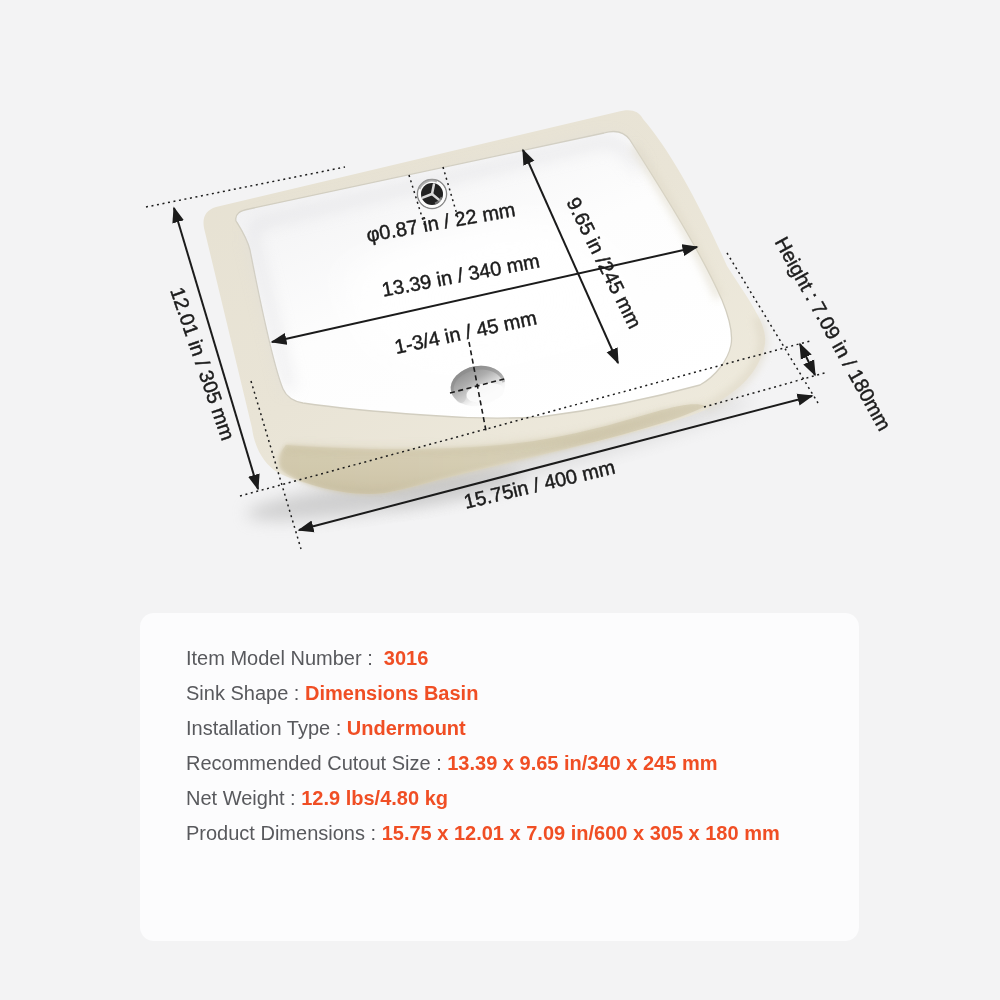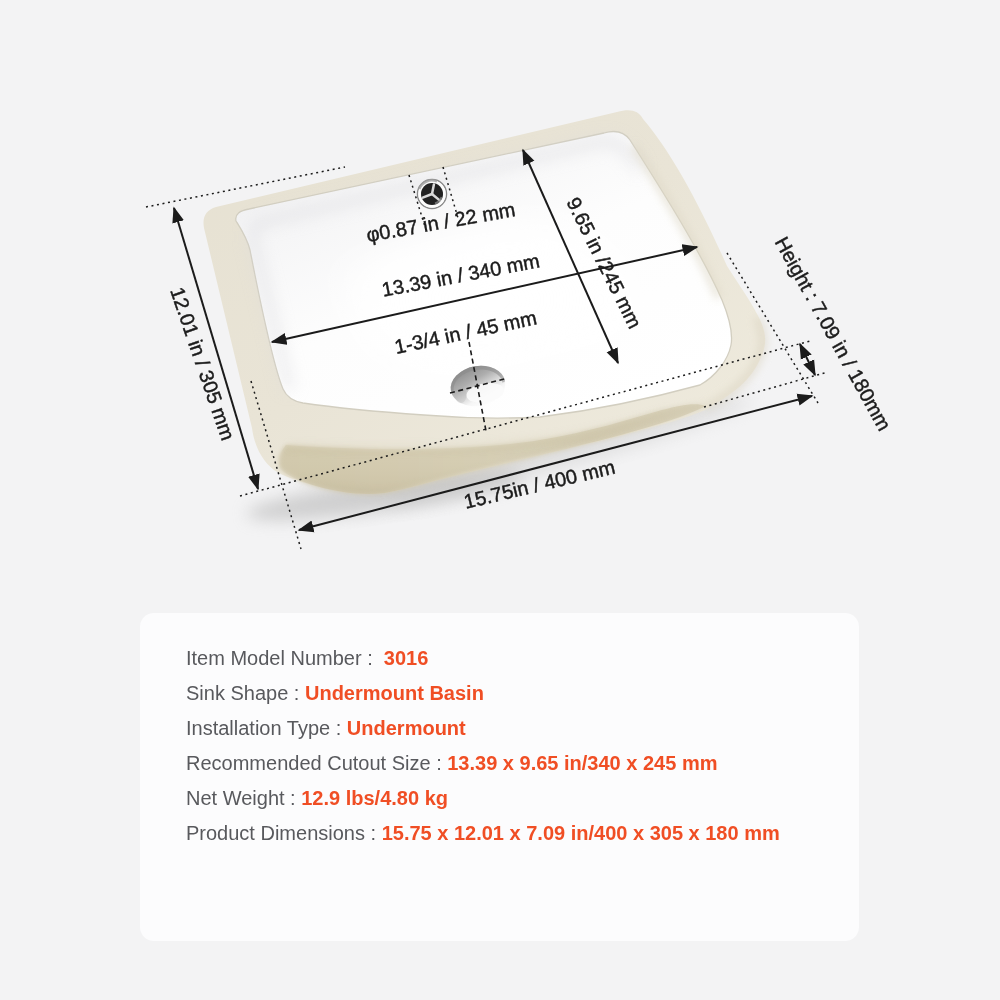--- a/index.html
+++ b/index.html
@@ -180,19 +180,19 @@
     <text transform="translate(598,266) rotate(63.5)">9.65 in /245 mm</text>
     <text transform="translate(196,366) rotate(71)">12.01 in / 305 mm</text>
     <text transform="translate(541,491) rotate(-13.3)">15.75in / 400 mm</text>
     <text transform="translate(827,337) rotate(61)">Height : 7.09 in / 180mm</text>
   </g>
 </svg>
 
 <div class="panel"></div>
 <div class="rows">
   <div>Item Model Number :&nbsp; <b>3016</b></div>
-  <div>Sink Shape : <b>Undermount Basin</b></div>
+  <div>Sink Shape : <b>Dimensions Basin</b></div>
   <div>Installation Type : <b>Undermount</b></div>
   <div>Recommended Cutout Size : <b>13.39 x 9.65 in/340 x 245 mm</b></div>
   <div>Net Weight : <b>12.9 lbs/4.80 kg</b></div>
-  <div>Product Dimensions : <b>15.75 x 12.01 x 7.09 in/400 x 305 x 180 mm</b></div>
+  <div>Product Dimensions : <b>15.75 x 12.01 x 7.09 in/600 x 305 x 180 mm</b></div>
 </div>
 </div>
 
 </body></html>

